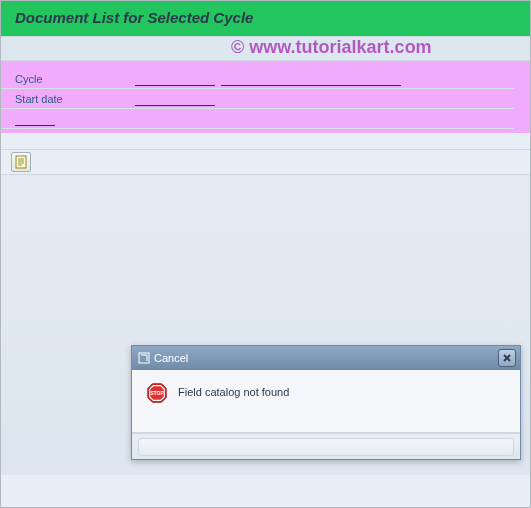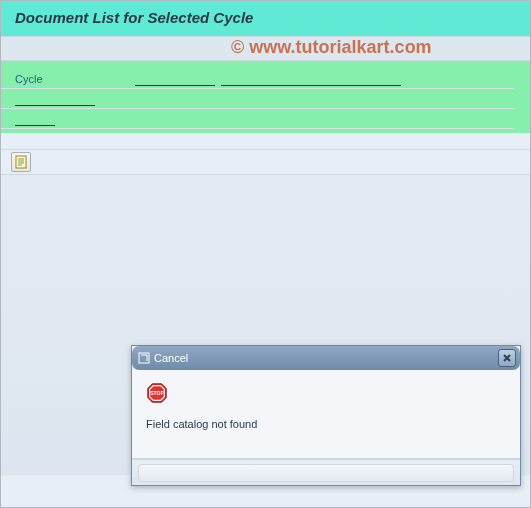--- a/index.html
+++ b/index.html
@@ -8,48 +8,48 @@
       font-size: 12px;
       width: 531px;
       height: 508px;
       background: #e8eef5;
       color: #333;
       position: relative;
       overflow: hidden;
       border: 1px solid #b0b8c0;
     }
     .title-bar {
-      background: #5eead4;
+      background: #22c55e;
       padding: 8px 14px 10px;
       border-bottom: 1px solid #cfd7df;
     }
     .title-bar h1 {
       font-size: 15px;
       font-style: italic;
       font-weight: bold;
       color: #2a3a4a;
     }
     .toolbar {
       height: 24px;
       background: #dde7f0;
       border-bottom: 1px solid #cfd7df;
     }
     .watermark {
       position: absolute;
       top: 36px;
       left: 230px;
       font-size: 18px;
-      color: #c2410c;
+      color: #a21caf;
       opacity: 0.7;
       font-weight: bold;
       pointer-events: none;
     }
     .form-area {
       padding: 8px 16px 4px 0;
-      background: #86efac;
+      background: #f0abfc;
     }
     .form-row {
       display: flex;
       align-items: center;
       padding: 2px 14px;
       border-bottom: 1px solid #d8e0e8;
       height: 20px;
     }
     .form-label {
       width: 120px;
@@ -103,21 +103,20 @@
     }
     .dialog-titlebar {
       display: flex;
       align-items: center;
       justify-content: space-between;
       height: 24px;
       background: linear-gradient(#8fa8c4, #6f8ba8);
       color: #fff;
       padding: 0 4px 0 6px;
       font-size: 11px;
-      border-radius: 7px;
     }
     .dialog-title-left { display: inline-flex; align-items: center; gap: 4px; }
     .dialog-close {
       width: 18px;
       height: 18px;
       display: inline-flex;
       align-items: center;
       justify-content: center;
       border: 1px solid #4a6080;
       background: linear-gradient(#c0d0e0, #90a8c0);
@@ -125,21 +124,20 @@
       cursor: pointer;
       color: #2a4060;
     }
     .dialog-body {
       display: flex;
       align-items: flex-start;
       gap: 10px;
       padding: 12px 14px 28px;
       background: #f4f6fa;
       border-bottom: 1px solid #cfd7df;
-      flex-direction: column;
     }
     .stop-icon {
       width: 22px; height: 22px;
       flex: 0 0 auto;
     }
     .dialog-msg {
       font-size: 11px;
       color: #2a3a4a;
       padding-top: 4px;
     }
@@ -169,20 +167,21 @@
 
 <div class="watermark">© www.tutorialkart.com</div>
 
 <div class="form-area">
   <div class="form-row">
     <span class="form-label">Cycle</span>
     <input class="form-input w80" value="" style="">
     <input class="form-input w180" value="" style="">
   </div>
   <div class="form-row">
+    <span class="form-label">Start date</span>
     <input class="form-input w80" value="" style="">
   </div>
   <div class="form-row">
     <input class="form-input w40" value="" style="">
   </div>
 </div>
 
 <div class="panel-toolbar">
   <span class="icon-btn">
     <svg width="12" height="14" viewBox="0 0 12 14">

